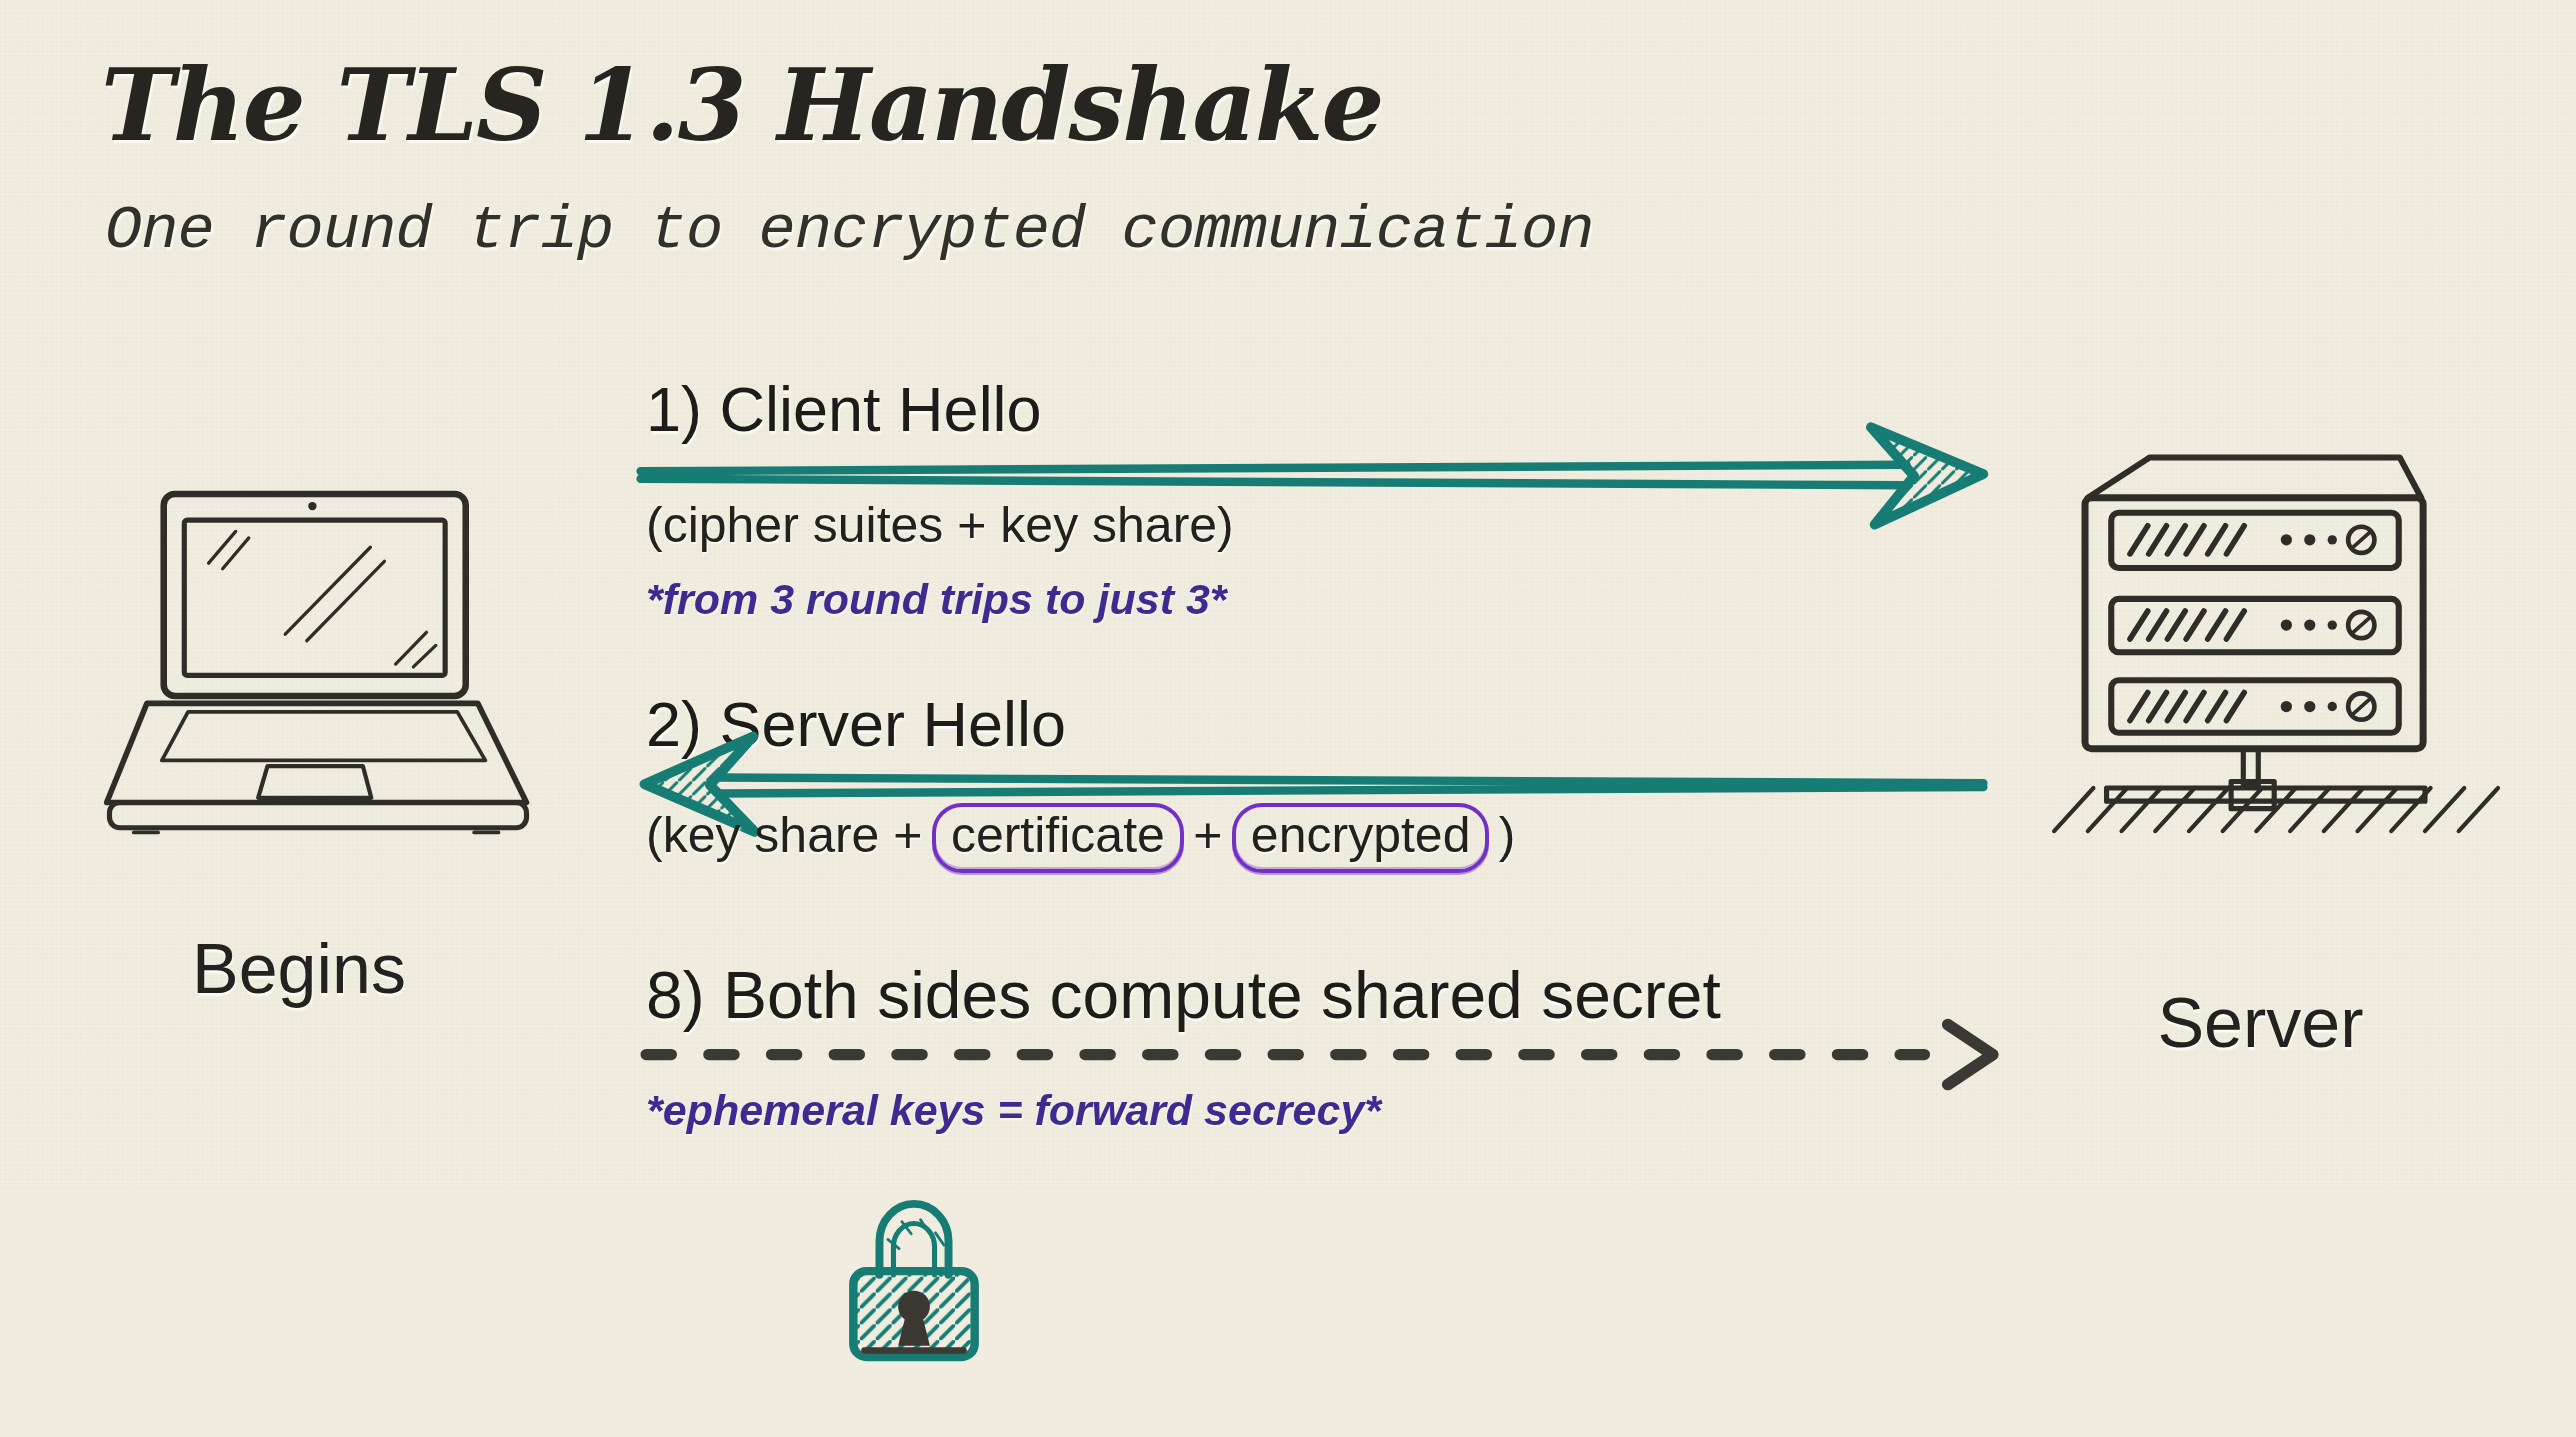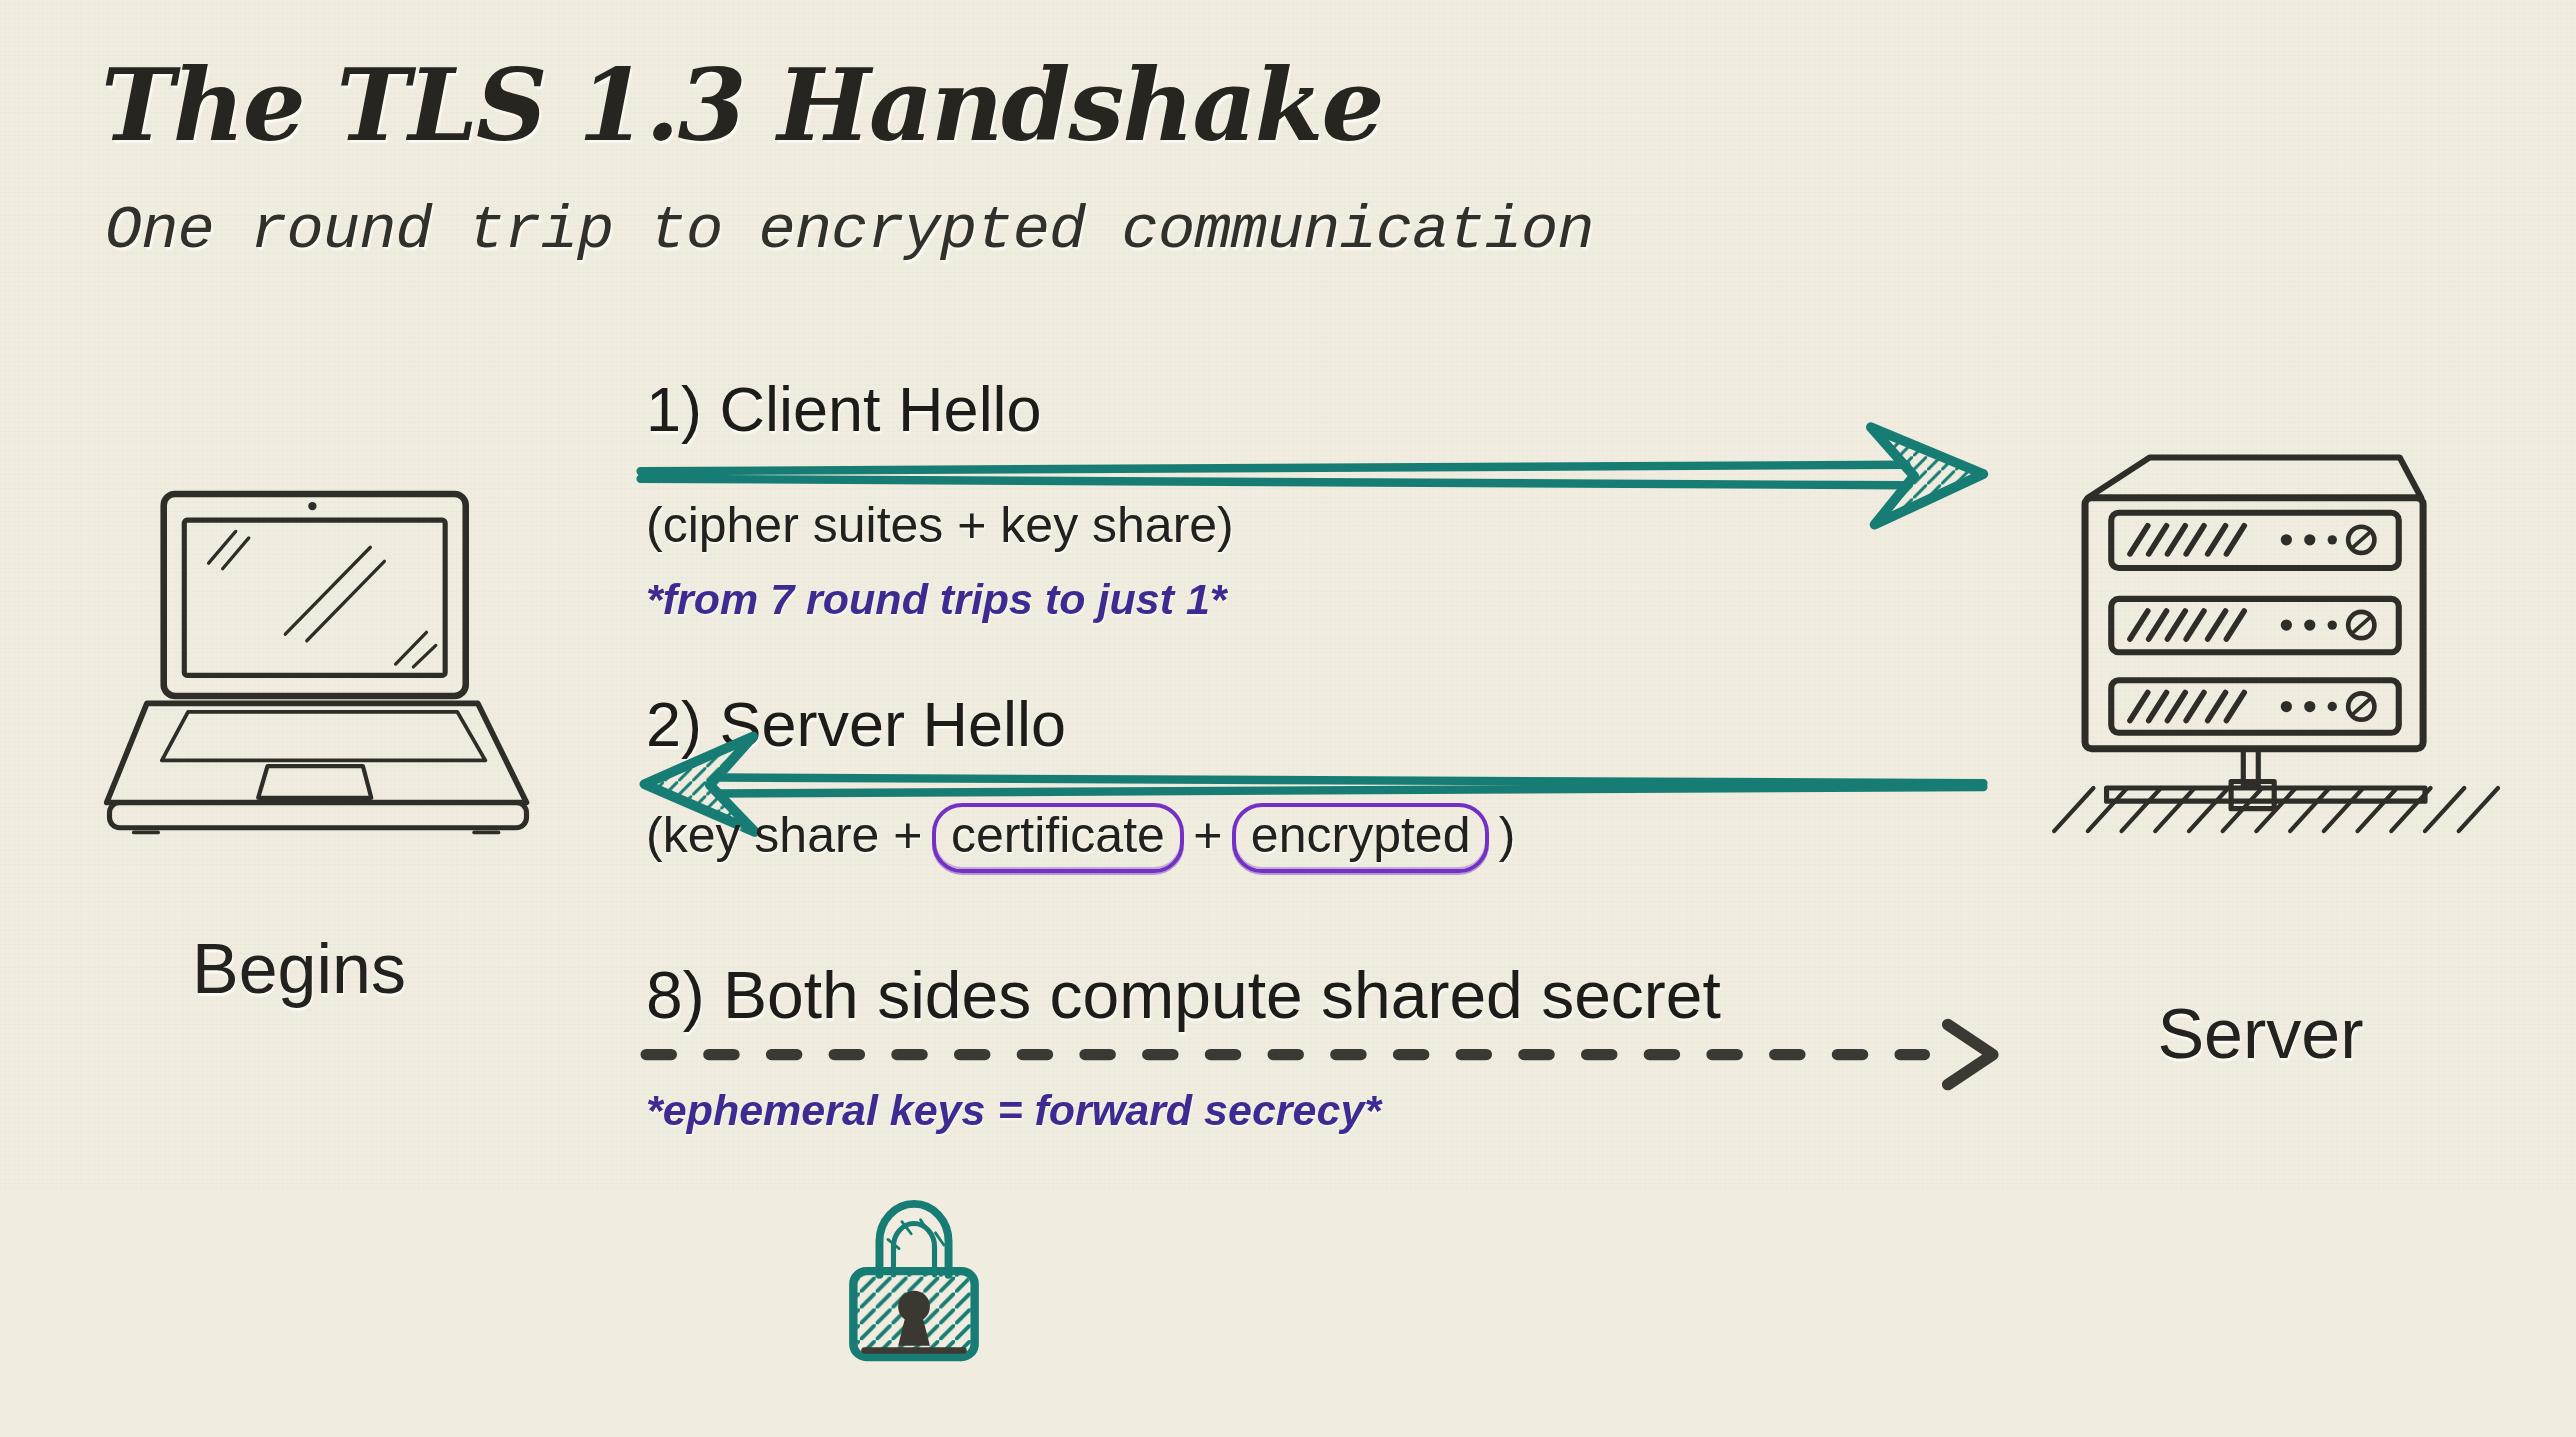--- a/index.html
+++ b/index.html
@@ -193,39 +193,39 @@
       <circle cx="311" cy="188" r="5" class="ink-fill"></circle>
       <circle cx="342" cy="188" r="14" class="ink-stroke" stroke-width="5"></circle>
         <line x1="333" y1="196" x2="351" y2="180" class="ink-stroke" stroke-width="4"></line>
       <circle cx="262" cy="275" r="6" class="ink-fill"></circle>
         <circle cx="287" cy="275" r="6" class="ink-fill"></circle>
       <circle cx="311" cy="275" r="5" class="ink-fill"></circle>
       <circle cx="342" cy="275" r="14" class="ink-stroke" stroke-width="5"></circle>
         <line x1="333" y1="283" x2="351" y2="267" class="ink-stroke" stroke-width="4"></line>
     </g>
   </svg>
-  <div class="abs actor-label" style="left:2059px;top:983px;width:403px;margin-top:11px;">Server</div>
+  <div class="abs actor-label" style="left:2059px;top:983px;width:403px;">Server</div>
 
   <div class="abs band step-heading" style="top:373px;">1) Client Hello</div>
   <svg class="abs" style="left:635px;top:414px;" width="1367" height="122" viewBox="0 0 1460 130">
     <defs>
       <pattern id="tealHatchR" width="15" height="15" patternUnits="userSpaceOnUse">
         <line x1="0" y1="15" x2="15" y2="0" class="teal-stroke" stroke-width="3.2"></line>
       </pattern>
       <clipPath id="headClipR">
           <path d="M1320,14 L1440,64 L1324,118 L1366,66 Z"></path>
         </clipPath>
     </defs>
     <line x1="6" y1="61" x2="1358" y2="54" class="teal-stroke" stroke-width="9"></line>
     <line x1="6" y1="69" x2="1358" y2="76" class="teal-stroke" stroke-width="9"></line>
     <rect x="1300" y="4" width="160" height="122" fill="url(#tealHatchR)" clip-path="url(#headClipR)"></rect>
     <path d="M1320,14 L1440,64 L1324,118 L1366,66 Z" class="teal-stroke" stroke-width="10.5"></path>
   </svg>
   <div class="abs band step-detail" style="top:496px;">(cipher suites + key share)</div>
-  <div class="abs band step-note" style="top:575px;">*from 7 round trips to just 1*</div>
+  <div class="abs band step-note" style="top:575px;">*from 3 round trips to just 3*</div>
 
   <div class="abs band step-heading" style="top:688px;">2) Server Hello</div>
   <svg class="abs" style="left:622px;top:725px;" width="1367" height="122" viewBox="0 0 1460 130">
     <defs>
       <pattern id="tealHatchL" width="15" height="15" patternUnits="userSpaceOnUse">
         <line x1="0" y1="15" x2="15" y2="0" class="teal-stroke" stroke-width="3.2"></line>
       </pattern>
       <clipPath id="headClipL">
           <path d="M140,12 L24,63 L142,114 L94,64 Z"></path>
         </clipPath>

